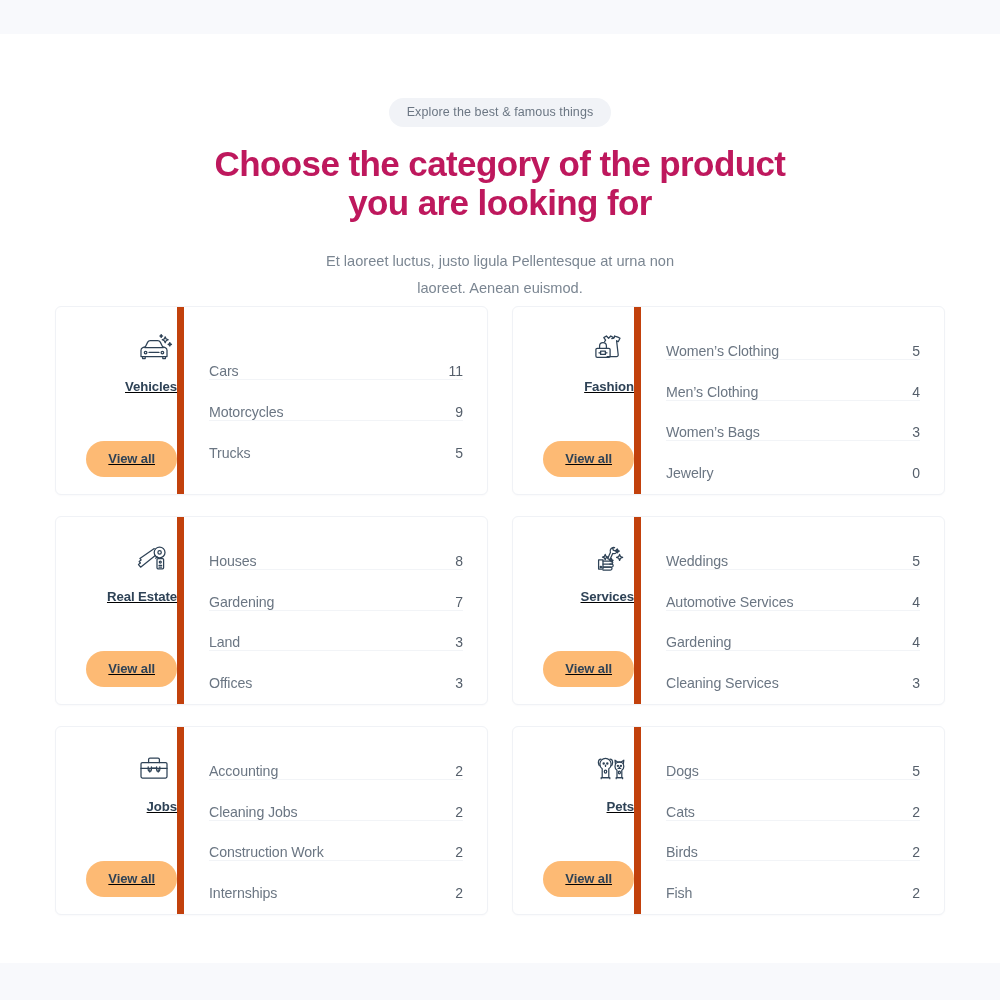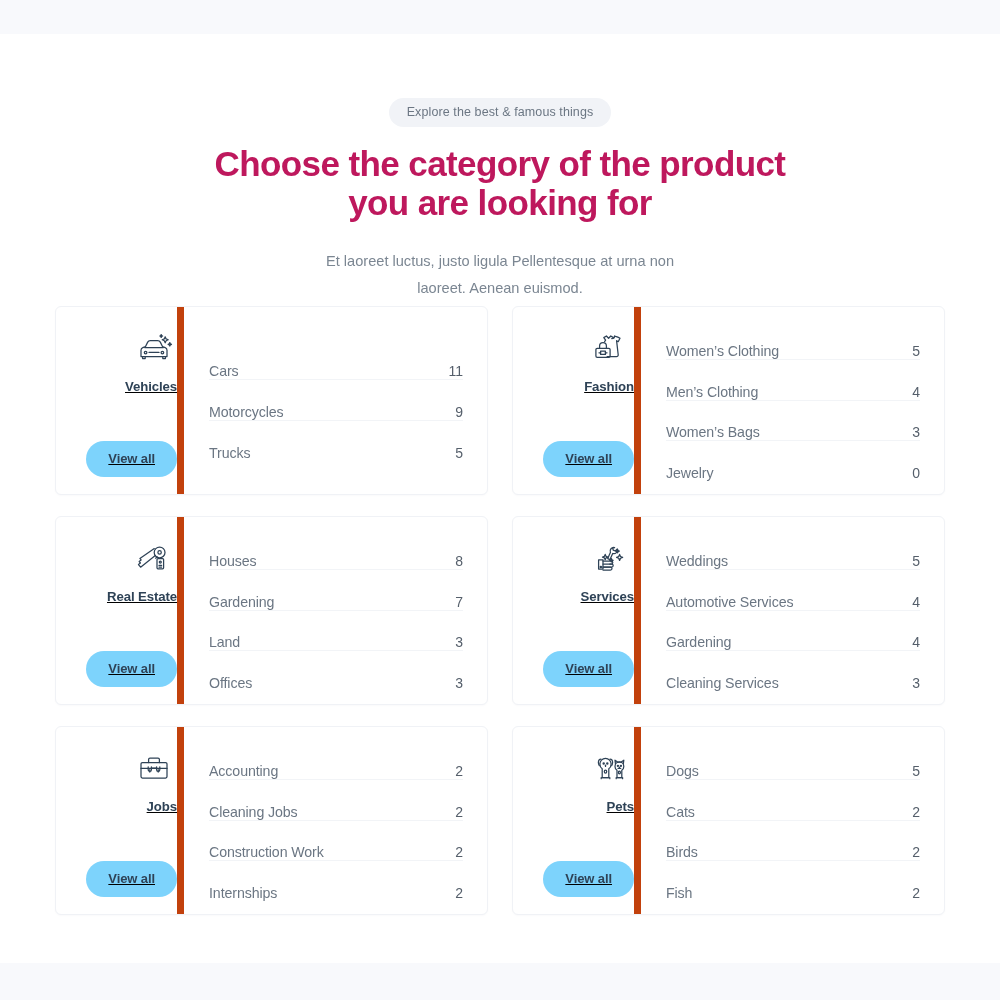--- a/index.html
+++ b/index.html
@@ -89,21 +89,21 @@
     margin-top: 9px;
     font-size: 13.2px;
     font-weight: 700;
     color: #2e4256;
     letter-spacing: -0.1px;
     white-space: nowrap;
   }
   .viewall {
     margin-top: auto;
     padding: 10px 22px 11px 22px;
-    background: #7dd3fc;
+    background: #fdba74;
     border: none;
     border-radius: 22px;
     font-family: "Liberation Sans", sans-serif;
     font-size: 13px;
     font-weight: 600;
     color: #2e4256;
     cursor: pointer;
     letter-spacing: -0.1px;
   }
   .card-right {

